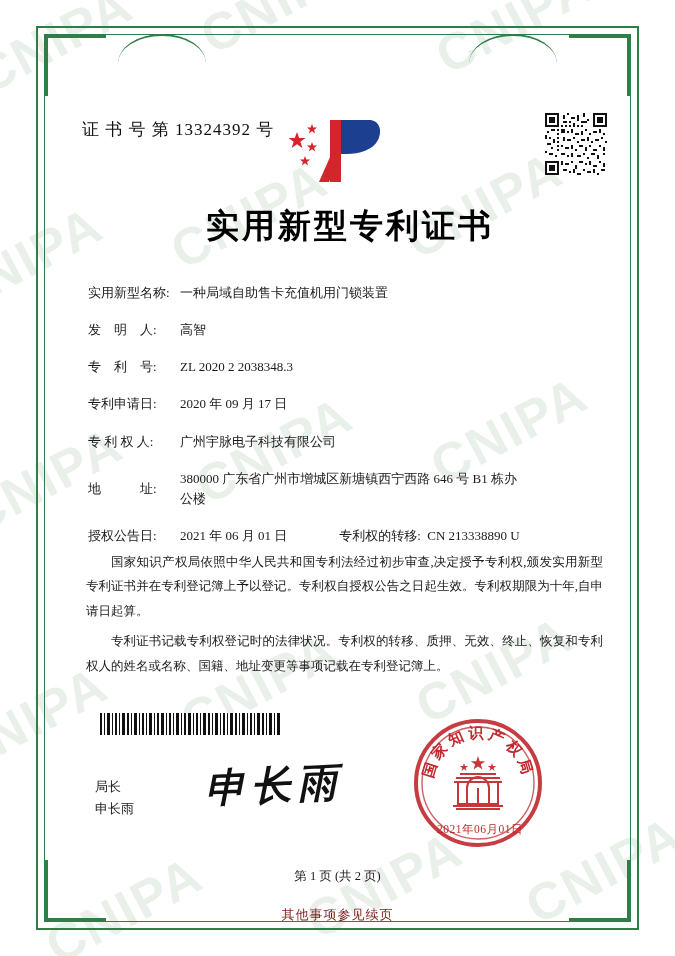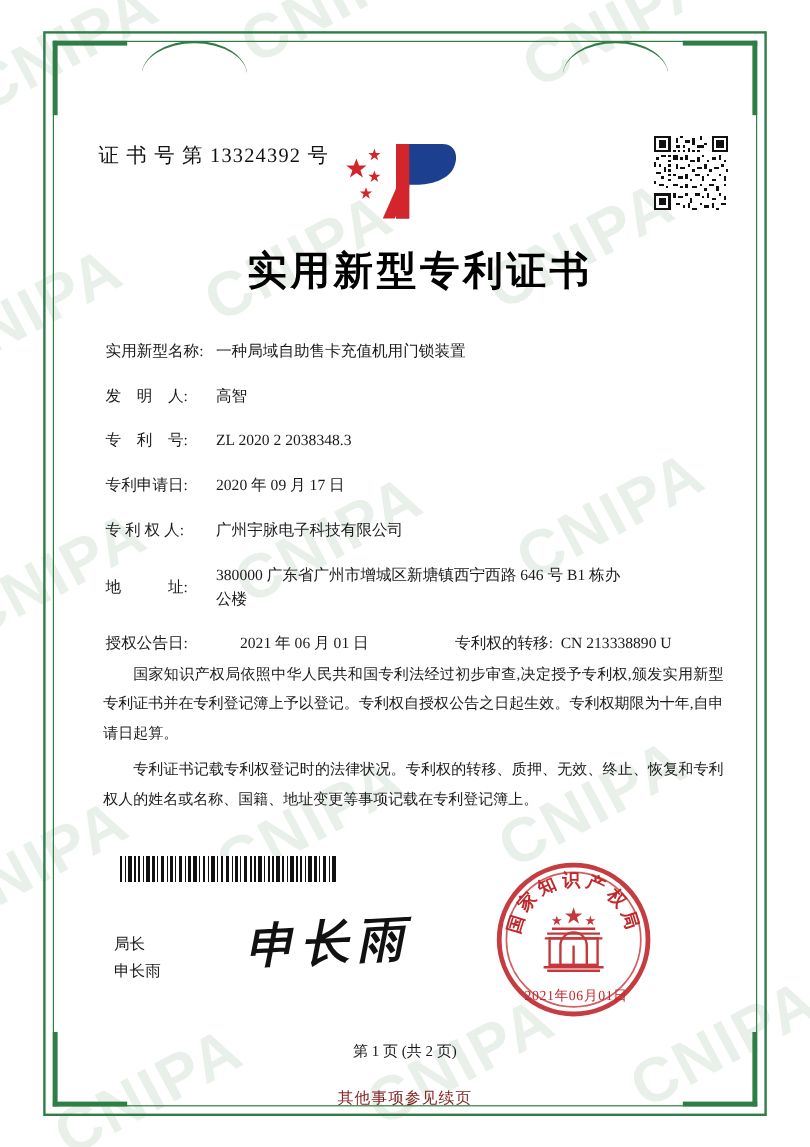--- a/index.html
+++ b/index.html
@@ -151,21 +151,20 @@
   }
   .field-value {
     flex: 1;
   }
   .field-value .wrap2 {
     display: block;
   }
   .row-inline {
     display: flex;
     align-items: flex-start;
-    gap: 20px;
   }
   .row-inline .seg2 {
     margin-left: 52px;
     display: flex;
   }
   .row-inline .seg2 .field-label {
     width: 88px;
     flex: 0 0 88px;
   }
 

